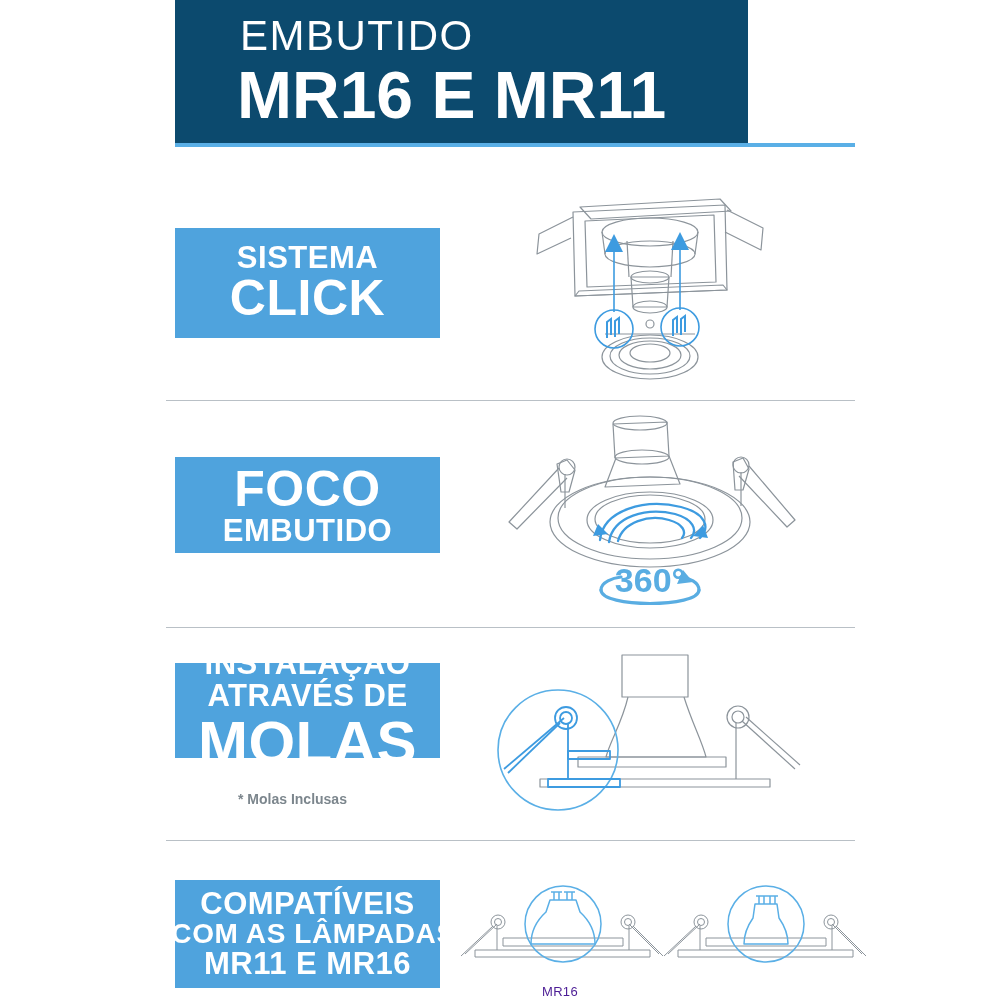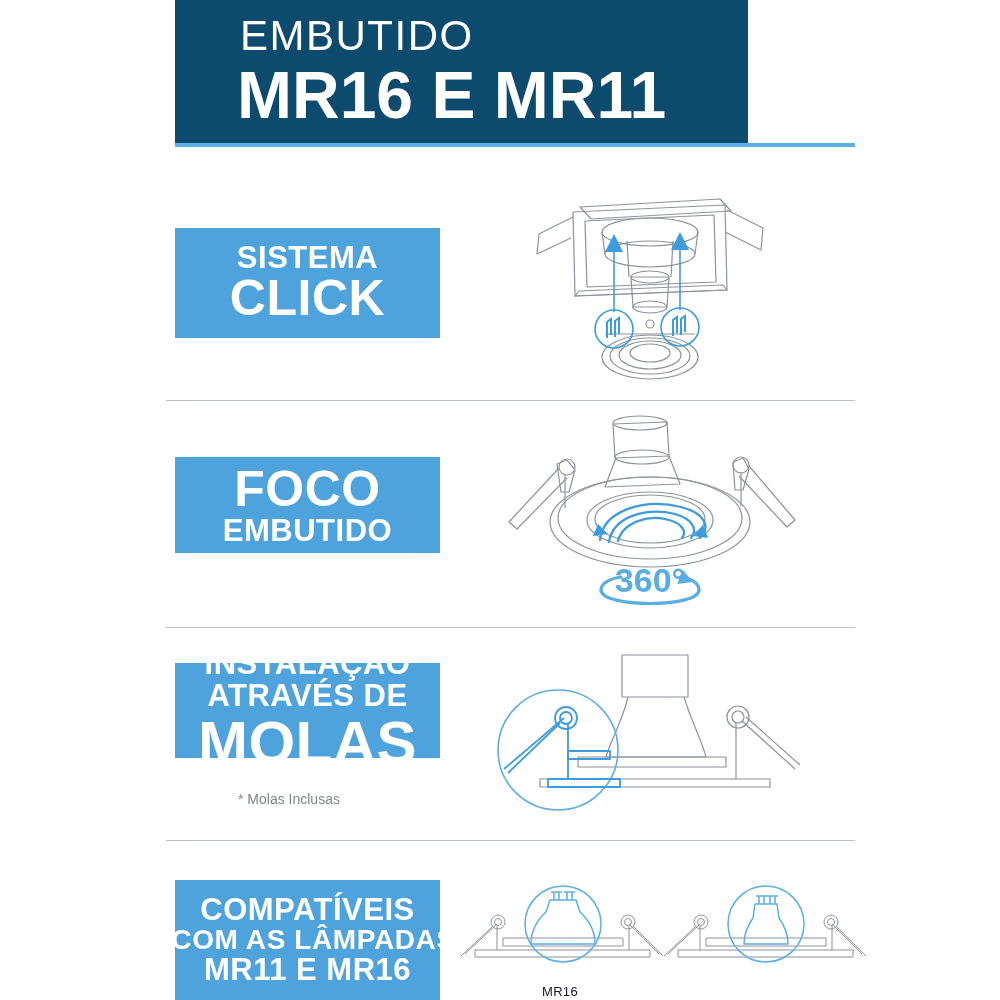--- a/index.html
+++ b/index.html
@@ -31,22 +31,22 @@
   .label-box { position:absolute; background:#4fa3dd;
                display:flex; flex-direction:column; align-items:center;
                justify-content:center; }
   .label-box .l { color:#ffffff; font-weight:700; text-align:center;
                   line-height:1.02; white-space:nowrap; }
   .l.sm  { font-size:28px; letter-spacing:0.6px;margin-left:12px; }
   .l.md  { font-size:31px; letter-spacing:0.5px; }
   .l.lg  { font-size:60px; letter-spacing:0.5px; }
   .l.xl  { font-size:50px; letter-spacing:0.5px; }
 
-  .footnote { position:absolute; font-size:14px; color:#7c868d; font-weight:400; }
-  .illo-caption { position:absolute; font-size:13px; color:#0f172a;
+  .footnote { position:absolute; font-size:14px; color:#7c868d; font-weight:700; }
+  .illo-caption { position:absolute; font-size:13px; color:#4c1d95;
                   text-align:center; letter-spacing:0.3px; }
 
   .illo { position:absolute; }
 </style>
 </head>
 <body>
 
 <div id="page">
 
   <div id="header-block">
@@ -215,21 +215,21 @@
         <path d="M98 106 L140 106 L140 114 L98 114 Z"></path>
         <path d="M78 134 L150 134 L150 142 L78 142 Z"></path>
       </g>
     </svg>
   </div>
 
   <div class="divider" style="top:840px;"></div>
 
   <div class="section">
 
-    <div class="label-box" style="left:175px; top:880px; width:265px; height:120px;">
+    <div class="label-box" style="left:175px; top:880px; width:265px; height:108px;">
       <div class="l md">COMPATÍVEIS</div>
       <div class="l sm">COM AS LÂMPADAS</div>
       <div class="l md">MR11 E MR16</div>
     </div>
 
     <svg class="illo" style="left:455px; top:878px;" width="215" height="90" viewBox="0 0 215 90">
       <g fill="none" stroke="#8c949b" stroke-width="1" stroke-linejoin="round">
         <path d="M20 72 L195 72 L195 79 L20 79 Z"></path>
         <path d="M48 60 L168 60 L168 68 L48 68 Z"></path>
         <circle cx="43" cy="44" r="7"></circle>

